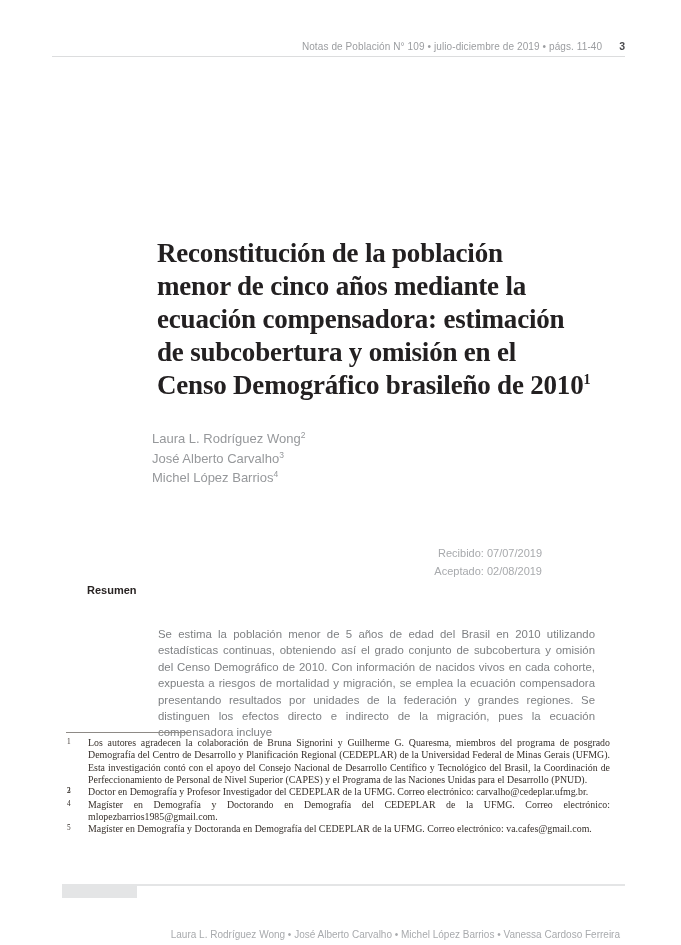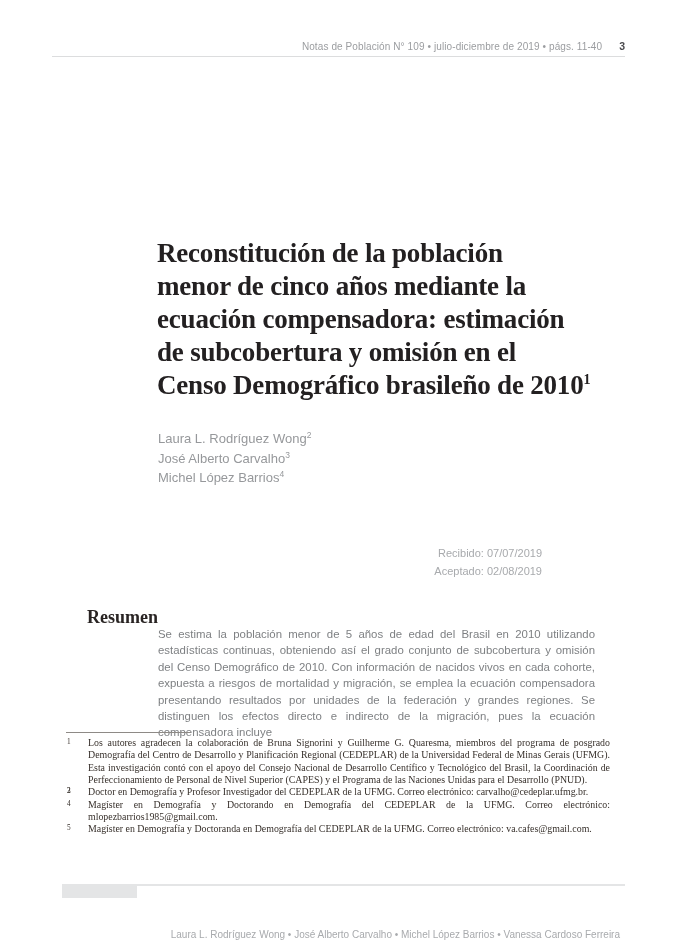--- a/index.html
+++ b/index.html
@@ -51,21 +51,21 @@
   }
   .title sup {
     font-size: 14px;
     line-height: 0;
     vertical-align: super;
   }
 
   
   .authors {
     position: absolute;
-    top: 429px; left: 158px;
+    top: 429px; left: 152px;
     font-size: 13px;
     line-height: 19.5px;
     color: #96989b;
   }
   .authors sup {
     font-size: 8.5px;
     vertical-align: super;
     line-height: 0;
   }
 
@@ -75,24 +75,24 @@
     top: 544px; right: 83px;
     text-align: right;
     font-size: 11px;
     line-height: 18px;
     color: #a8aaad;
   }
 
   
   .abstract-heading {
     position: absolute;
-    top: 607px; left: 87px;
-    font-family: Liberation Serif, serif;
+    top: 584px; left: 87px;
+    font-family: Liberation Sans, sans-serif;
     font-weight: 700;
-    font-size: 18px;
+    font-size: 11px;
     color: #292423;
   }
   .abstract-text {
     position: absolute;
     top: 626px; left: 158px; width: 437px;
     font-size: 11.4px;
     line-height: 16.4px;
     text-align: justify;
     color: #7e8083;
   }

